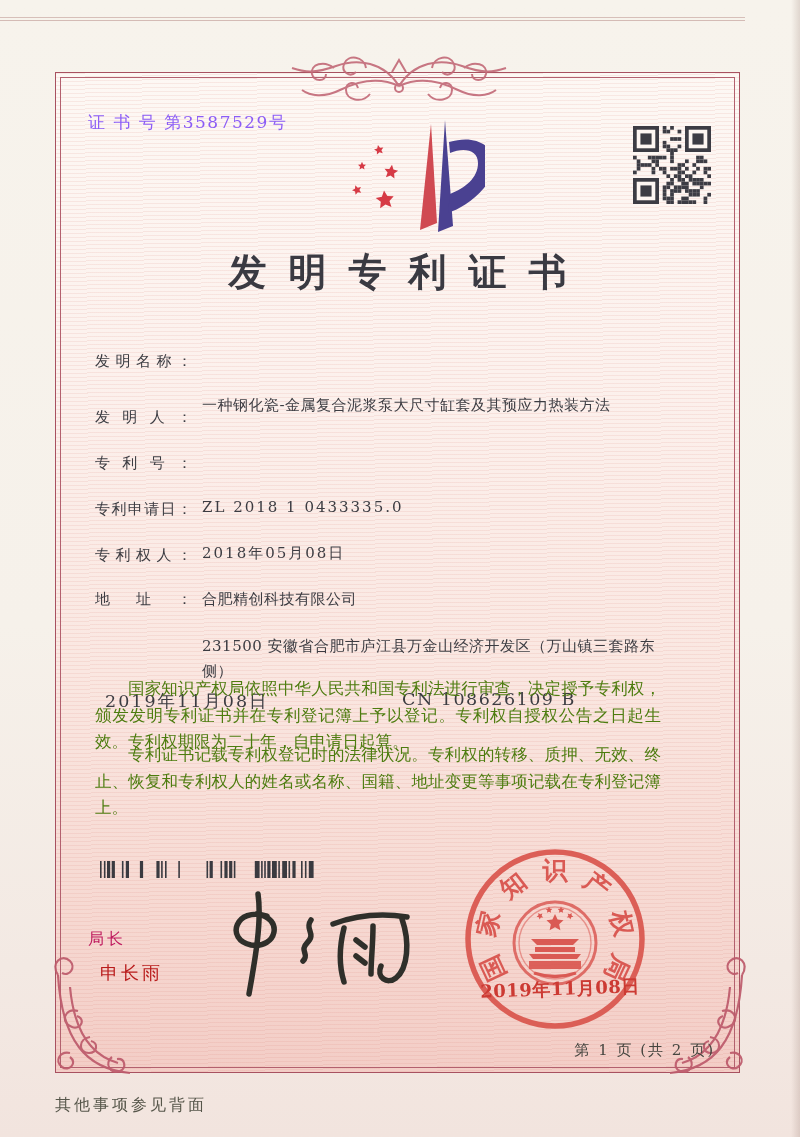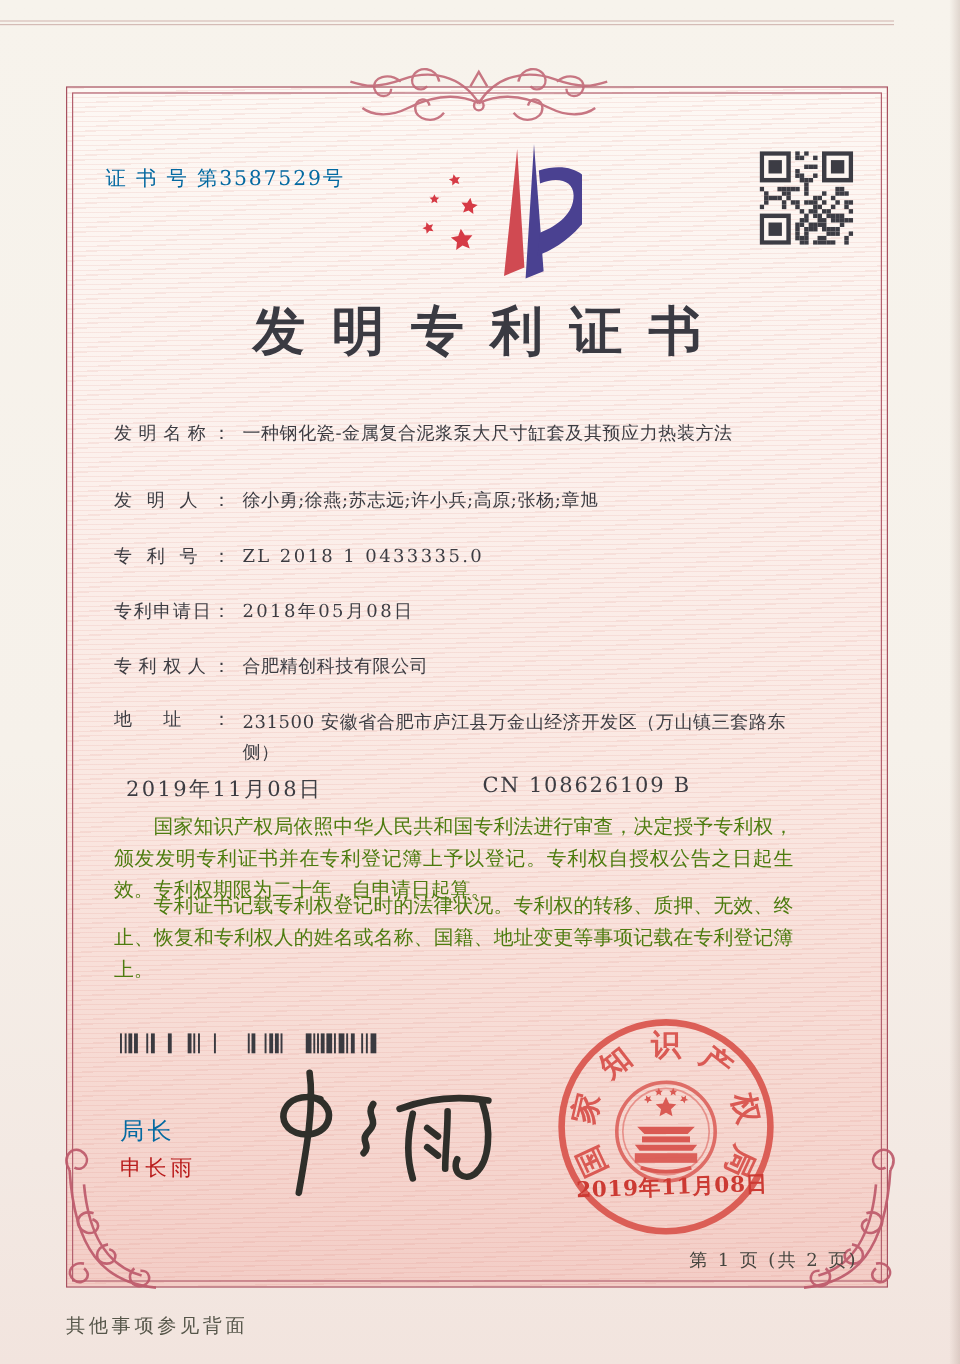--- a/index.html
+++ b/index.html
@@ -17,34 +17,34 @@
     border-top:1px solid rgba(190,150,145,.55);border-bottom:1px solid rgba(170,120,115,.45);}
   
   .cert-bg{position:absolute;left:56px;top:73px;width:683px;height:999px;
     background:
       repeating-linear-gradient(179deg, rgba(216,122,112,.13) 0 1px, rgba(255,255,255,0) 1px 4px),
       linear-gradient(180deg,#fdf8f4 0%,#fcf1ed 30%,#fae7e1 60%,#f6d8d1 85%,#f3cdc6 100%);}
   .frame-outer{position:absolute;left:55px;top:72px;width:685px;height:1001px;
     border:1.5px solid #a85160;}
   .frame-inner{position:absolute;left:60px;top:77px;width:675px;height:991px;
     border:1px solid #b3606e;}
-  .cert-no{position:absolute;left:88px;top:137px;font-size:17px;letter-spacing:1.5px;color:#0369a1;}
+  .cert-no{position:absolute;left:88px;top:111px;font-size:17px;letter-spacing:1.5px;color:#8b5cf6;}
   .logo{position:absolute;left:335px;top:116px;}
   .qr{position:absolute;left:633px;top:126px;}
   .title{position:absolute;left:55px;top:247px;width:685px;text-align:center;
-    font-size:44px;font-weight:600;letter-spacing:22px;text-indent:22px;color:#3a3a42;}
+    font-size:38px;font-weight:600;letter-spacing:22px;text-indent:22px;color:#3a3a42;}
   .row{position:absolute;left:95px;font-size:15px;display:flex;align-items:flex-start;color:#3c3c42;}
   .lbl{display:inline-block;width:97px;text-align:justify;text-align-last:justify;flex:none;}
-  .val{margin-left:10px;letter-spacing:.5px;}
+  .val{margin-left:10px;letter-spacing:.5px;margin-top:44px;}
   .val.wrap{width:468px;line-height:25px;}
   .row2{position:absolute;font-size:17.5px;display:flex;color:#3c3c42;}
   .para{position:absolute;left:95px;width:566px;font-size:16.5px;line-height:26.5px;
     text-indent:2em;text-align:justify;color:#4d7c0f;}
   .barcode{position:absolute;left:100px;top:861px;}
-  .sig-title{position:absolute;left:100px;top:929px;font-size:20px;letter-spacing:3px;color:#0369a1;}
+  .sig-title{position:absolute;left:88px;top:929px;font-size:16px;letter-spacing:3px;color:#be185d;}
   .sig-name{position:absolute;left:100px;top:961px;font-size:18px;letter-spacing:3px;color:#b91c1c;}
   .signature{position:absolute;left:205px;top:888px;}
   .seal{position:absolute;left:460px;top:844px;opacity:.93;}
   .seal-date{position:absolute;left:480px;top:977px;width:160px;text-align:center;
     font-size:18px;font-weight:bold;color:#cc3a33;letter-spacing:.5px;transform:rotate(-2deg);}
   .page-info{position:absolute;left:55px;top:1041px;width:660px;text-align:right;
     font-size:15px;letter-spacing:2px;color:#45453f;}
   .back-note{position:absolute;left:55px;top:1095px;width:650px;
     font-size:16px;letter-spacing:3px;color:#56564a;}
   .orn-top{position:absolute;left:274px;top:42px;}
@@ -253,21 +253,20 @@
   </svg>
 
 <div class="title">发明专利证书</div>
 
 <div class="row" style="top:352px">
   <span class="lbl">发明名称：</span>
   <span class="val" style="width:475px">一种钢化瓷-金属复合泥浆泵大尺寸缸套及其预应力热装方法</span>
 </div>
 <div class="row" style="top:408px">
   <span class="lbl">发明人：</span>
-  <span class="val">徐小勇;徐燕;苏志远;许小兵;高原;张杨;章旭</span>
 </div>
 <div class="row" style="top:454px">
   <span class="lbl">专利号：</span>
   <span class="val" style="letter-spacing:2px">ZL 2018 1 0433335.0</span>
 </div>
 <div class="row" style="top:500px">
   <span class="lbl">专利申请日：</span>
   <span class="val" style="letter-spacing:2px">2018年05月08日</span>
 </div>
 <div class="row" style="top:546px">

